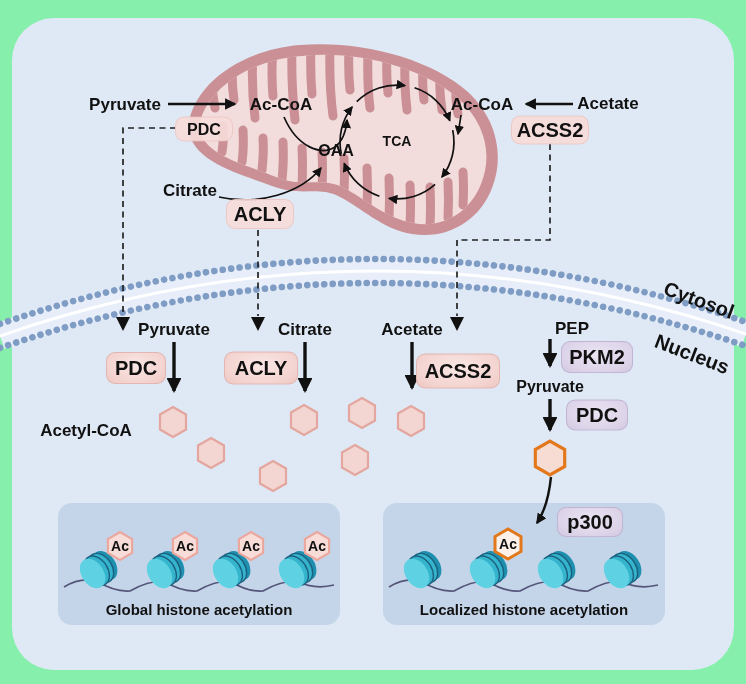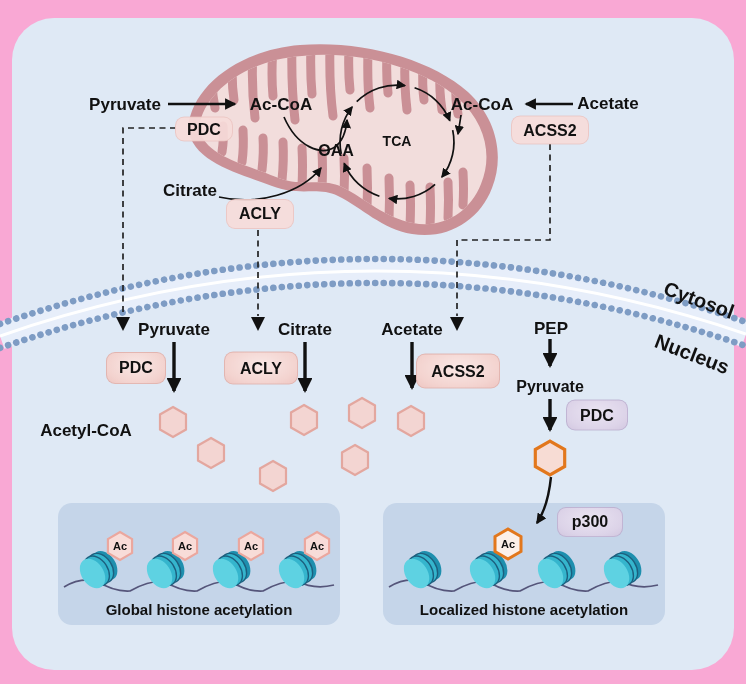--- a/index.html
+++ b/index.html
@@ -1,39 +1,39 @@
 <!DOCTYPE html>
 <html><head>
 <meta charset="utf-8">
 <style>
   html,body{margin:0;padding:0;background:#ffffff;}
   .stage{
-    position:relative;width:746px;height:684px;background:#f9a8d4;overflow:hidden;
+    position:relative;width:746px;height:684px;background:#86efac;overflow:hidden;
     font-family:"Liberation Sans","DejaVu Sans",sans-serif;color:#111;
   }
   .cell-bg{
     position:absolute;left:12px;top:18px;width:722px;height:652px;
     background:#dfe9f5;border-radius:42px;
   }
   svg.art{position:absolute;left:0;top:0;width:746px;height:684px;}
   .lbl{
     position:absolute;transform:translate(-50%,-50%);
     font-weight:700;font-size:17px;white-space:nowrap;line-height:1;
     color:#111;
   }
   .lbl.small{font-size:16px;}
   .lbl.mid{font-size:16px;}
   .lbl.big{font-size:14px;}
   .lbl.panel-title{font-size:15px;}
-  .lbl.ac{font-size:11px;}
+  .lbl.ac{font-size:14px;}
   .lbl.compartment{font-size:20px;}
   .pill{
     position:absolute;transform:translate(-50%,-50%);
     display:flex;align-items:center;justify-content:center;
-    font-weight:700;font-size:16px;white-space:nowrap;
+    font-weight:700;font-size:20px;white-space:nowrap;
     border-radius:9px;color:#111;
   }
   .pill.pink{
     background:radial-gradient(ellipse at 50% 40%, #f9e7e5 0%, #f3d3cf 70%, #eec6c2 100%);
     border:1px solid rgba(219,169,164,.7);
   }
   .pill.pink.soft{
     background:rgba(246,219,217,.92);
     border:1px solid rgba(224,176,171,.45);
   }
@@ -212,26 +212,27 @@
   <div class="pill pink soft" style="left:204px;top:129px;width:56px;height:23px;font-size:16px">PDC</div>
   <div class="pill pink soft" style="left:260px;top:214px;width:66px;height:28px">ACLY</div>
   <div class="pill pink soft" style="left:550px;top:130px;width:76px;height:27px">ACSS2</div>
 
   <div class="lbl compartment" style="left:699px;top:300px;transform:translate(-50%,-50%) rotate(20deg)">Cytosol</div>
   <div class="lbl compartment" style="left:692px;top:354px;transform:translate(-50%,-50%) rotate(21deg)">Nucleus</div>
 
   <div class="lbl" style="left:174px;top:329px">Pyruvate</div>
   <div class="lbl" style="left:305px;top:329px">Citrate</div>
   <div class="lbl" style="left:412px;top:329px">Acetate</div>
-  <div class="lbl" style="left:551px;top:328px">PEP</div>
+  <div class="lbl" style="left:572px;top:328px">PEP</div>
 
   <div class="pill pink" style="left:136px;top:368px;width:58px;height:30px">PDC</div>
   <div class="pill pink" style="left:261px;top:368px;width:72px;height:31px">ACLY</div>
   <div class="pill pink" style="left:458px;top:371px;width:82px;height:33px">ACSS2</div>
 
+  <div class="pill purple" style="left:597px;top:357px;width:70px;height:30px">PKM2</div>
   <div class="lbl mid" style="left:550px;top:387px">Pyruvate</div>
   <div class="pill purple" style="left:597px;top:415px;width:60px;height:29px">PDC</div>
   <div class="pill purple" style="left:590px;top:522px;width:64px;height:28px">p300</div>
 
   <div class="lbl" style="left:86px;top:430px">Acetyl-CoA</div>
 
   <div class="lbl ac" style="left:120px;top:546px">Ac</div>
   <div class="lbl ac" style="left:185px;top:546px">Ac</div>
   <div class="lbl ac" style="left:251px;top:546px">Ac</div>
   <div class="lbl ac" style="left:317px;top:546px">Ac</div>

